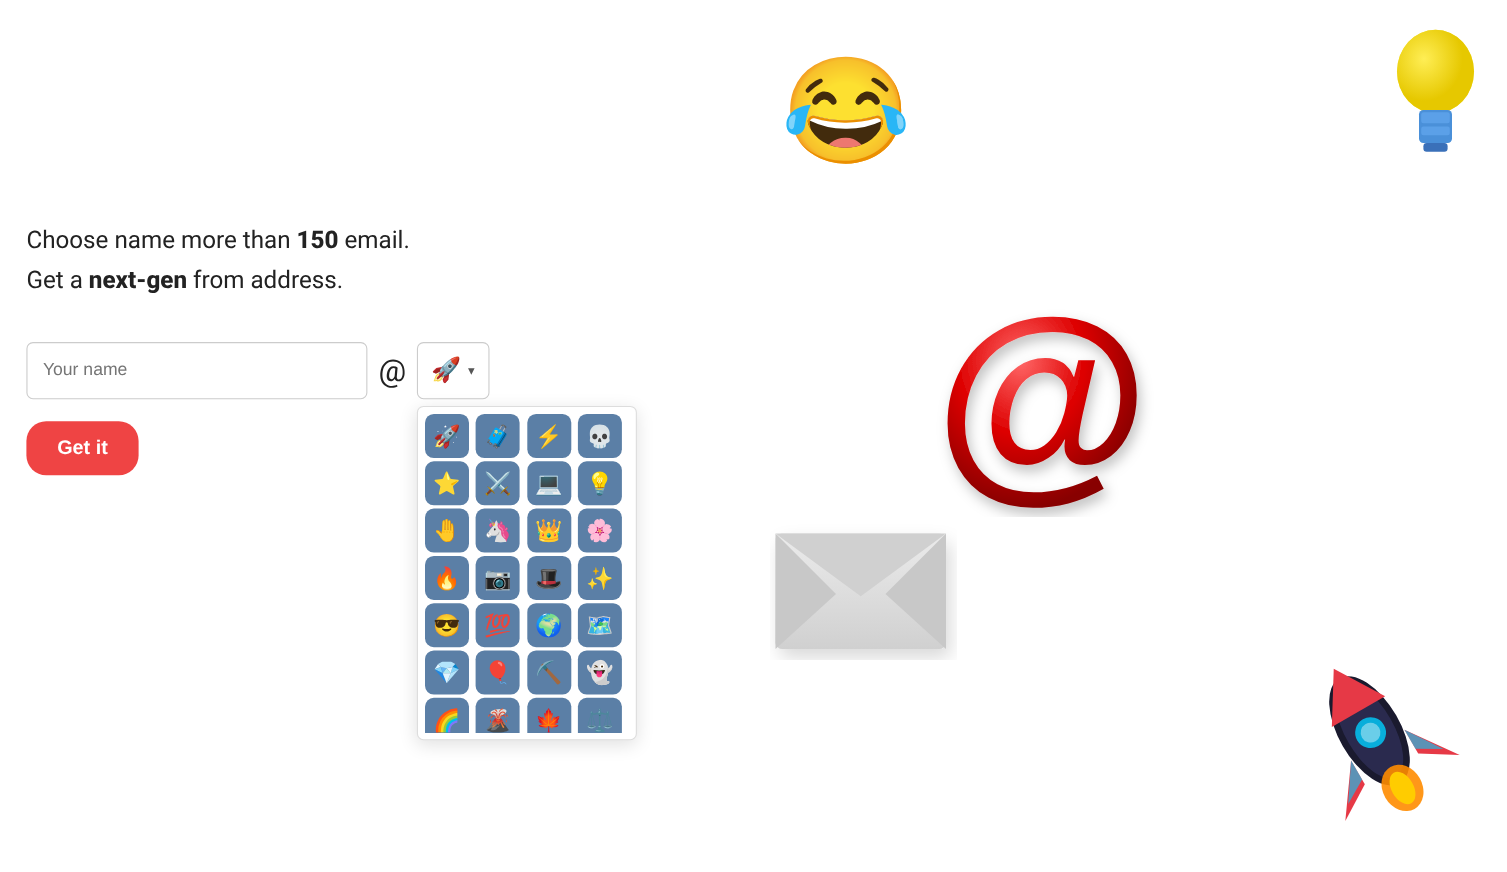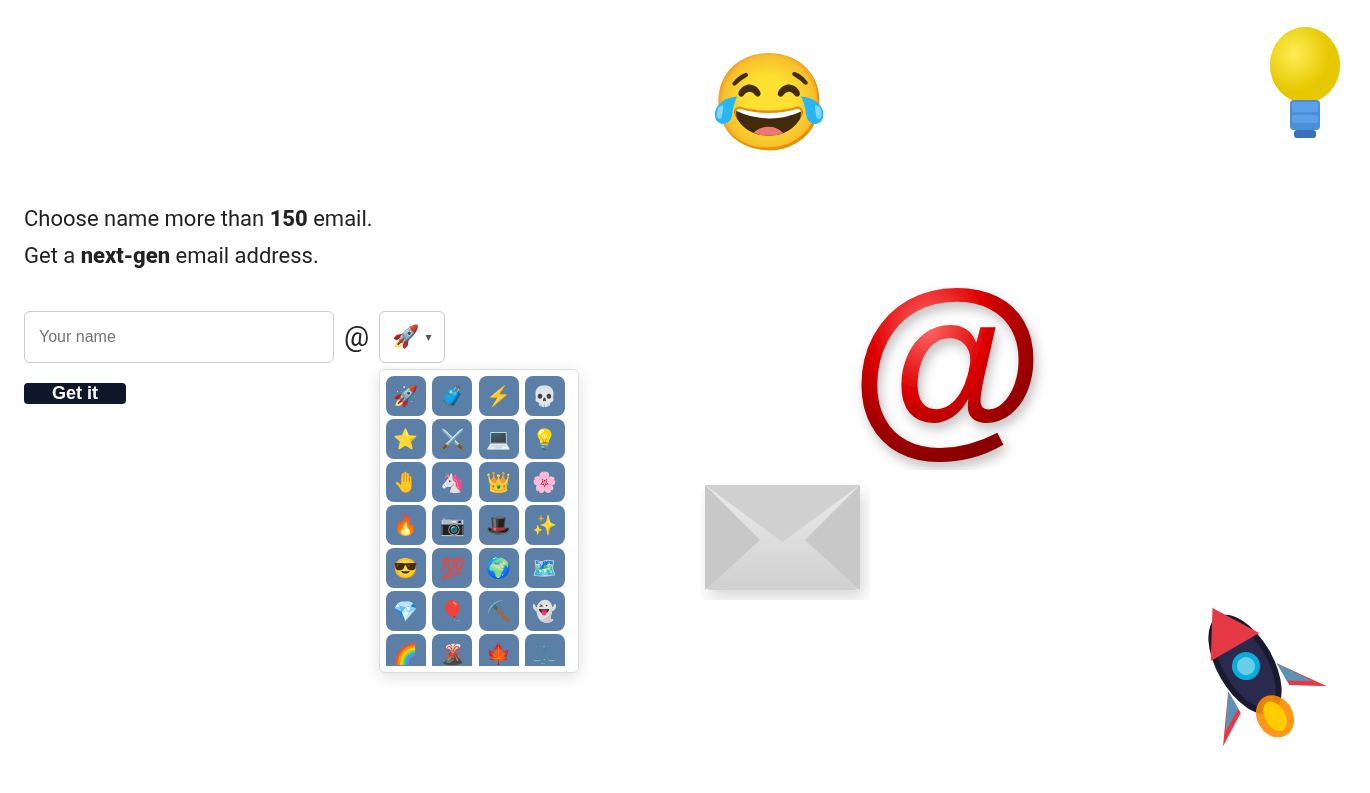--- a/index.html
+++ b/index.html
@@ -76,25 +76,25 @@
       border-radius: 6px;
       background: #ffffff;
       cursor: pointer;
       font-size: 22px;
     }
     .chevron {
       font-size: 12px;
       color: #555;
     }
     .get-it-btn {
-      background: #0f172a;
+      background: #ef4444;
       color: #ffffff;
       border: none;
-      border-radius: 4px;
-      padding: 0 28px;
+      border-radius: 18px;
+      padding: 14px 28px;
       font-size: 18px;
       font-weight: 600;
       cursor: pointer;
       display: inline-block;
     }
 
     
     .emoji-grid-panel {
       position: absolute;
       top: 58px;
@@ -202,21 +202,21 @@
       <radialGradient id="bulbGrad" cx="35%" cy="35%">
         <stop offset="0%" stop-color="#ffee55"></stop>
         <stop offset="100%" stop-color="#e6c800"></stop>
       </radialGradient>
     </defs>
   </svg>
 
   <div class="content-left">
     <p class="hero-subtitle">
       <span>Choose name more than </span><strong>150</strong><span> email.</span><br>
-      <span>Get a </span><strong>next-gen</strong><span> email address.</span>
+      <span>Get a </span><strong>next-gen</strong><span> from address.</span>
     </p>
 
     <div class="input-row">
       <input class="name-input" type="text" placeholder="Your name" style="">
       <span class="at-symbol">@</span>
       <div class="emoji-dropdown">
         <button class="emoji-selector-btn">
           <span>🚀</span>
           <span class="chevron">▾</span>
         </button>

